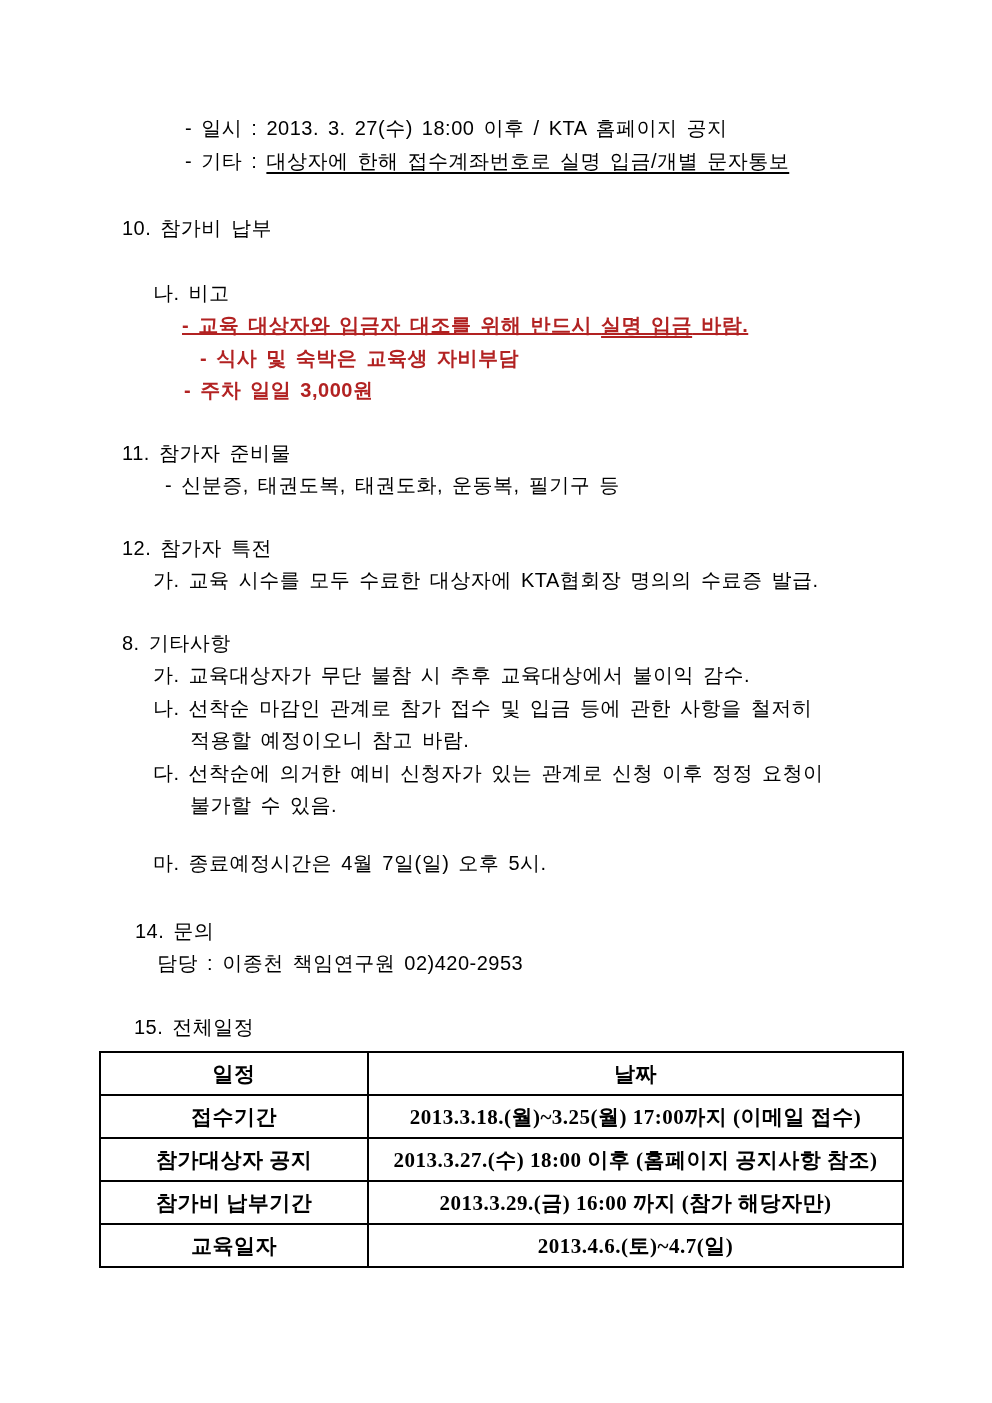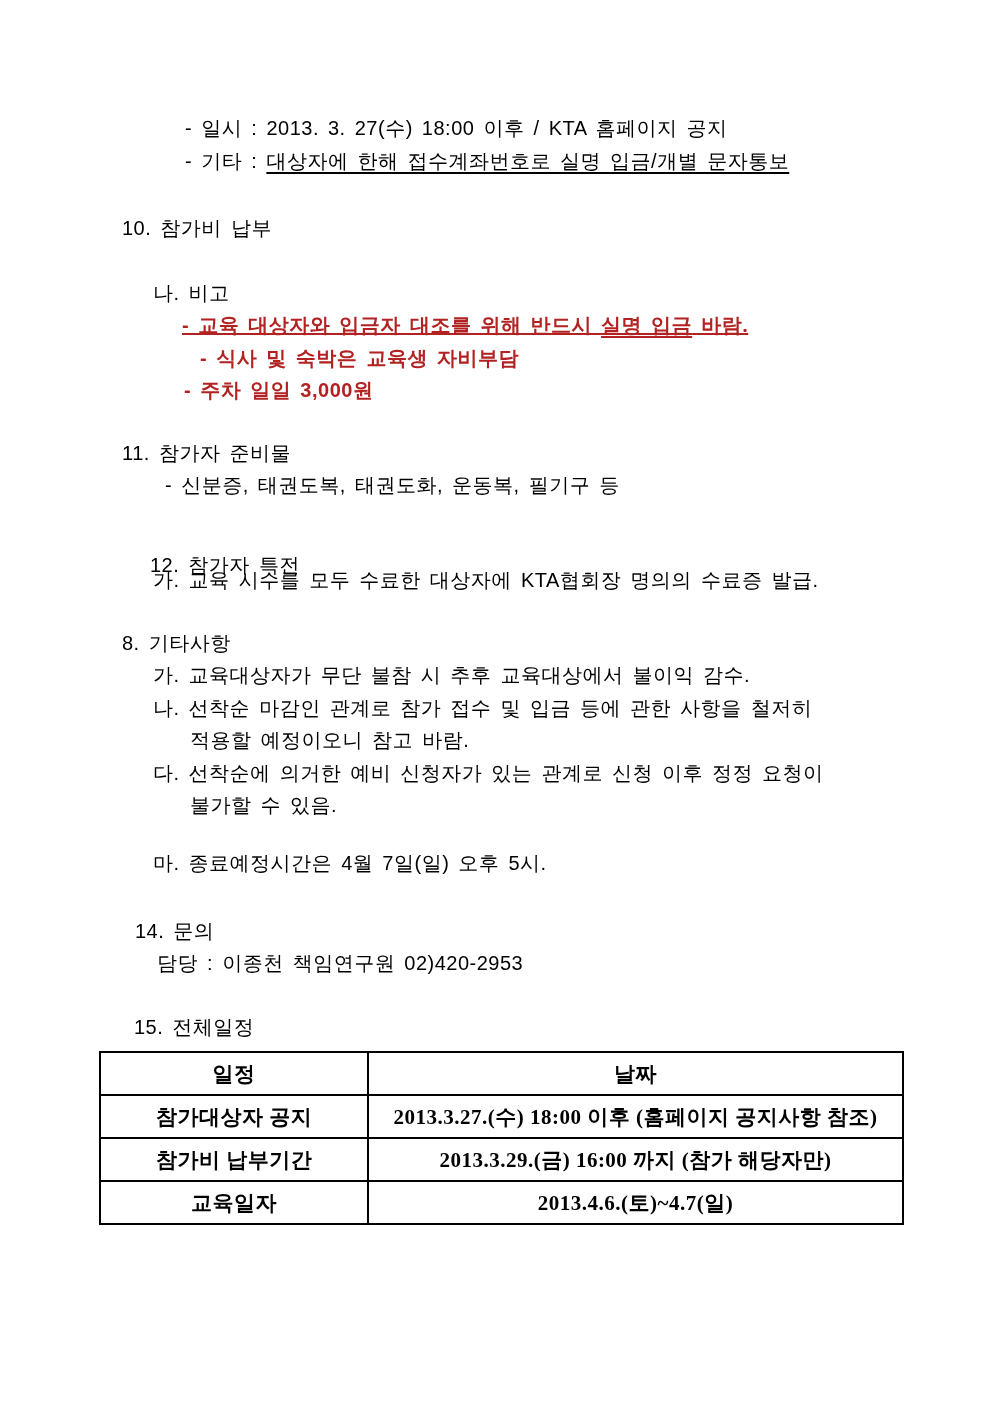--- a/index.html
+++ b/index.html
@@ -62,21 +62,21 @@
 
   <div class="ln" style="left:122px;top:215px;">10. 참가비 납부</div>
   <div class="ln" style="left:153px;top:280px;">나. 비고</div>
   <div class="ln red" style="left:182px;top:312px;text-decoration:underline;"><span>- 교육 대상자와 입금자 대조를 위해 반드시 </span><span class="ul">실명 입금</span><span> 바람.</span></div>
   <div class="ln red" style="left:200px;top:345px;">- 식사 및 숙박은 교육생 자비부담</div>
   <div class="ln red" style="left:176px;top:377px;margin-left:8px;">- 주차 일일 3,000원</div>
 
   <div class="ln" style="left:122px;top:440px;">11. 참가자 준비물</div>
   <div class="ln" style="left:165px;top:472px;">- 신분증, 태권도복, 태권도화, 운동복, 필기구 등</div>
 
-  <div class="ln" style="left:122px;top:552px;margin-left:28px;">12. 참가자 특전</div>
+  <div class="ln" style="left:122px;top:535px;">12. 참가자 특전</div>
   <div class="ln" style="left:153px;top:567px;">가. 교육 시수를 모두 수료한 대상자에 KTA협회장 명의의 수료증 발급.</div>
 
   <div class="ln" style="left:122px;top:630px;">8. 기타사항</div>
   <div class="ln" style="left:153px;top:662px;">가. 교육대상자가 무단 불참 시 추후 교육대상에서 불이익 감수.</div>
   <div class="ln" style="left:153px;top:695px;">나. 선착순 마감인 관계로 참가 접수 및 입금 등에 관한 사항을 철저히</div>
   <div class="ln" style="left:190px;top:727px;">적용할 예정이오니 참고 바람.</div>
   <div class="ln" style="left:153px;top:760px;">다. 선착순에 의거한 예비 신청자가 있는 관계로 신청 이후 정정 요청이</div>
   <div class="ln" style="left:190px;top:792px;">불가할 수 있음.</div>
   <div class="ln" style="left:153px;top:850px;">마. 종료예정시간은 4월 7일(일) 오후 5시.</div>
 
@@ -91,20 +91,24 @@
         <col class="c2">
       </colgroup>
     <thead>
       <tr>
         <th>일정</th>
         <th>날짜</th>
       </tr>
     </thead>
     <tbody>
       <tr>
+        <td>접수기간</td>
+        <td>2013.3.18.(월)~3.25(월) 17:00까지 (이메일 접수)</td>
+      </tr>
+      <tr>
         <td>참가대상자 공지</td>
         <td>2013.3.27.(수) 18:00 이후 (홈페이지 공지사항 참조)</td>
       </tr>
       <tr>
         <td>참가비 납부기간</td>
         <td>2013.3.29.(금) 16:00 까지 (참가 해당자만)</td>
       </tr>
       <tr>
         <td>교육일자</td>
         <td>2013.4.6.(토)~4.7(일)</td>

